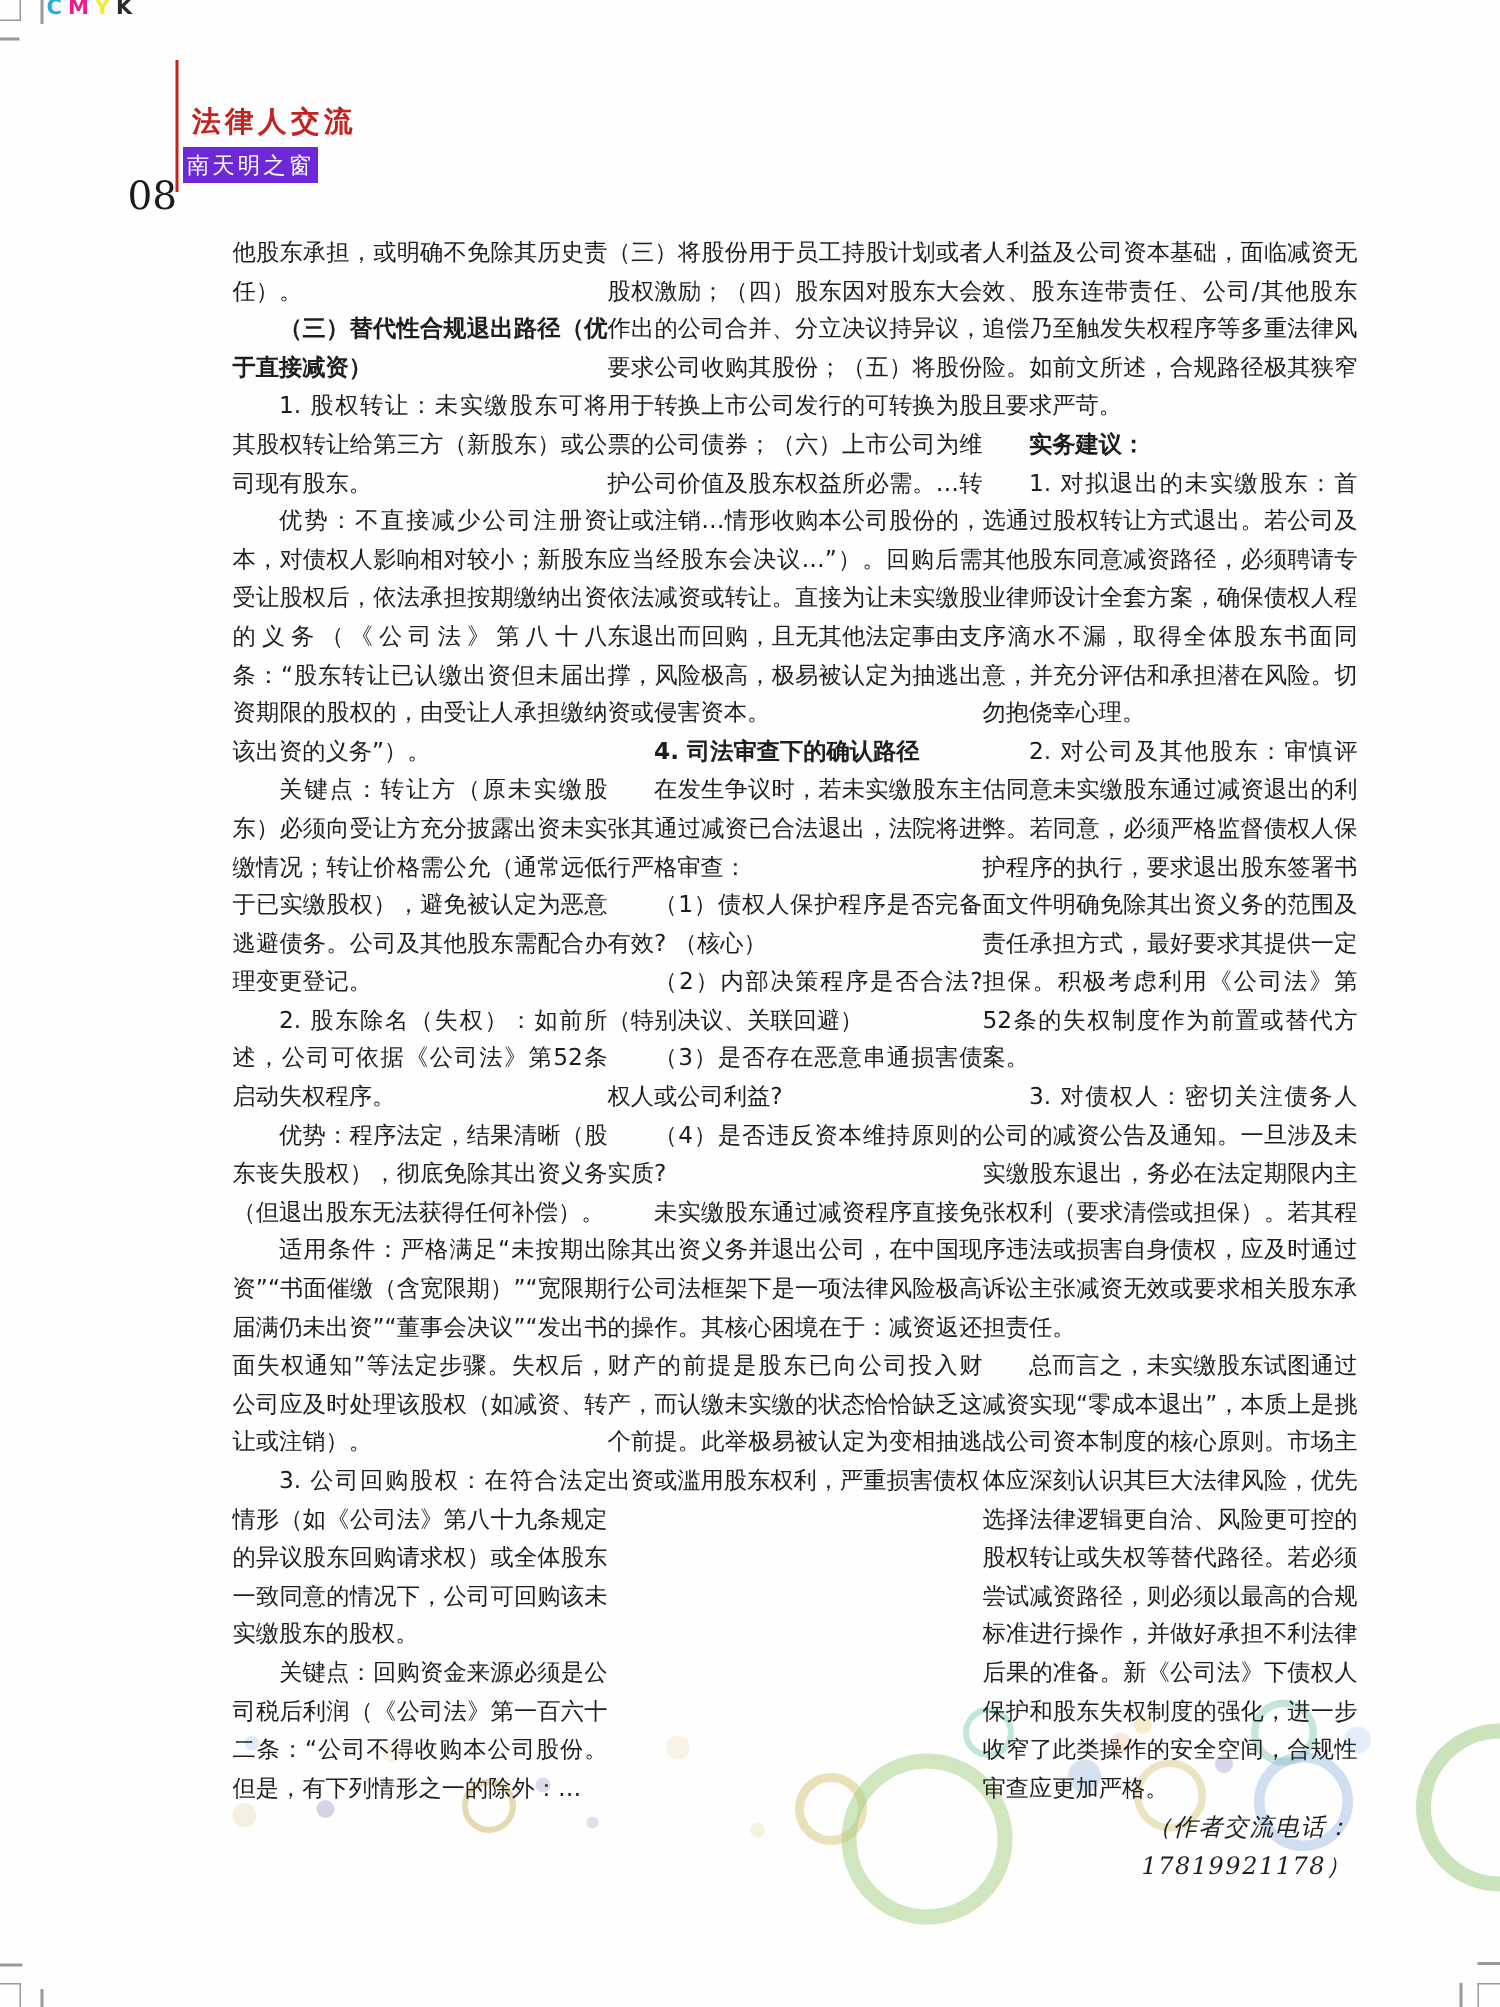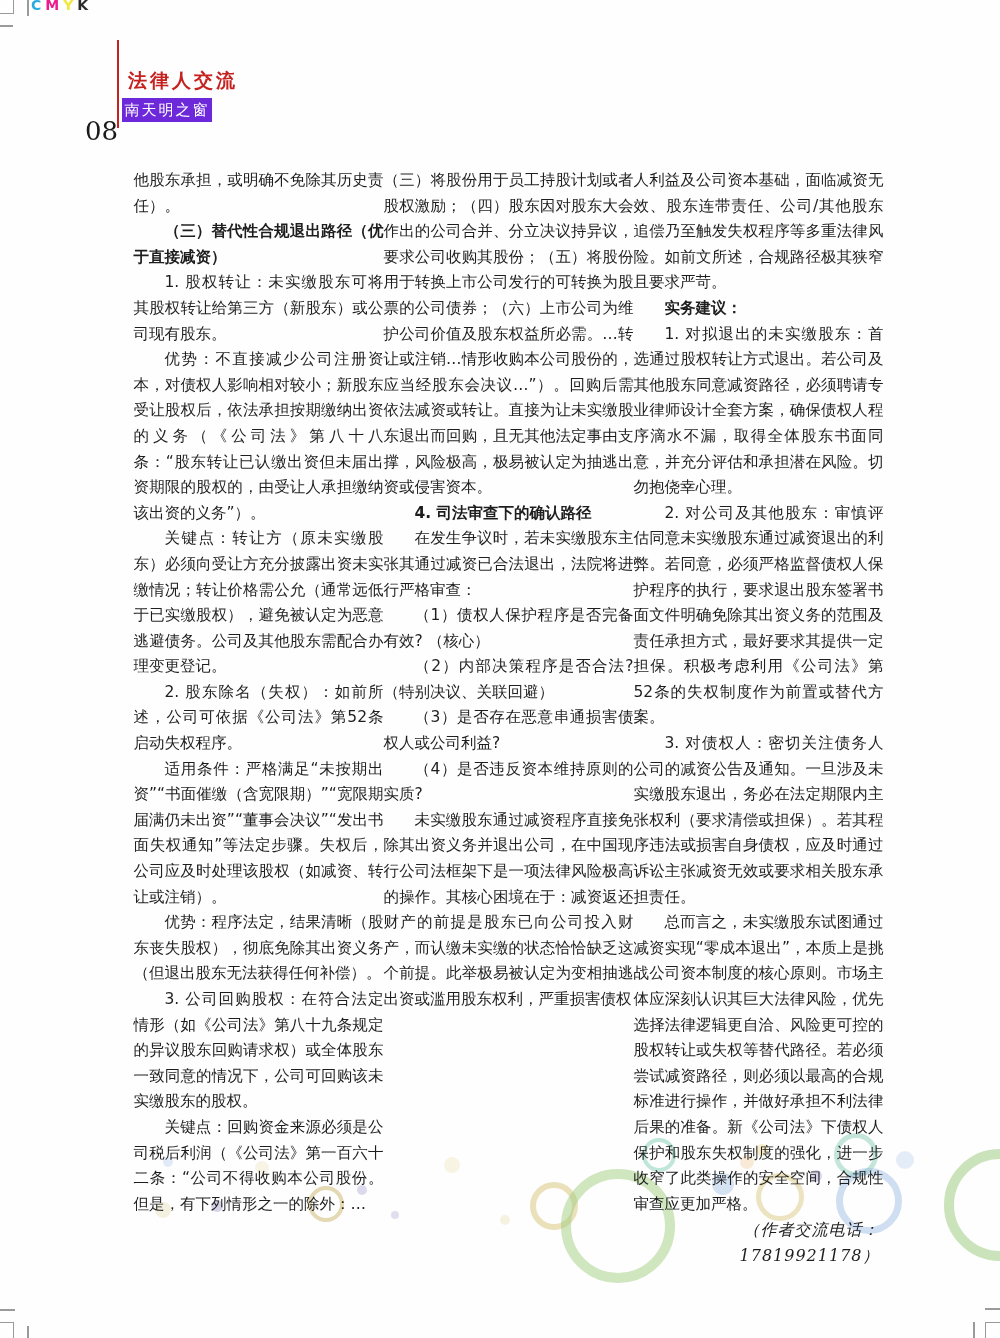--- a/index.html
+++ b/index.html
@@ -23,22 +23,22 @@
   .page-number{position:absolute;left:85px;top:92px;font-size:26px;
     font-family:"DejaVu Serif",serif;color:#1a1a1a;margin-top:24px;}
   .red-rule{position:absolute;left:117px;top:40px;width:2px;height:88px;background:#c5211f;}
   .section-title{position:absolute;left:128px;top:68px;font-size:19px;font-weight:bold;
     color:#c5211f;letter-spacing:3px;}
   .section-badge{position:absolute;left:122px;top:98px;width:90px;height:24px;
     background:#6d28d9;color:#ffffff;font-size:15px;letter-spacing:2px;
     display:flex;align-items:center;justify-content:center;
     font-family:"DejaVu Serif",serif;}
   
-  .columns{position:absolute;left:112px;top:168px;width:793px;
-    display:flex;justify-content:center;z-index:2;}
+  .columns{position:absolute;left:112px;top:156px;width:793px;
+    display:flex;justify-content:flex-end;z-index:2;}
   .col{width:250px;}
   .para{margin:0;font-size:15.5px;line-height:25.6px;text-align:justify;
     text-indent:2em;color:#1e1e1e;}
   .para.noindent{text-indent:0;}
   .para.heading{font-weight:bold;}
   .para b{font-weight:normal;}
   .para.author{text-indent:0;text-align:right;font-family:"DejaVu Serif",serif;
     font-style:italic;padding-right:4px;font-size:16px;letter-spacing:1px;}
   
   .circles{position:absolute;left:0;top:0;width:100%;height:100%;z-index:1;}
@@ -92,22 +92,22 @@
   </div>
 
   <div class="columns">
     <div class="col">
         <p class="para noindent">他股东承担，或明确不免除其历史责任）。</p>
         <p class="para heading">（三）替代性合规退出路径（优于直接减资）</p>
         <p class="para"><b>1. 股权转让：</b>未实缴股东可将其股权转让给第三方（新股东）或公司现有股东。</p>
         <p class="para"><b>优势：</b>不直接减少公司注册资本，对债权人影响相对较小；新股东受让股权后，依法承担按期缴纳出资的义务（《公司法》第八十八条：“股东转让已认缴出资但未届出资期限的股权的，由受让人承担缴纳该出资的义务”）。</p>
         <p class="para"><b>关键点：</b>转让方（原未实缴股东）必须向受让方充分披露出资未实缴情况；转让价格需公允（通常远低于已实缴股权），避免被认定为恶意逃避债务。公司及其他股东需配合办理变更登记。</p>
         <p class="para"><b>2. 股东除名（失权）：</b>如前所述，公司可依据《公司法》第52条启动失权程序。</p>
+        <p class="para"><b>优势：</b>程序法定，结果清晰（股东丧失股权），彻底免除其出资义务（但退出股东无法获得任何补偿）。</p>
         <p class="para"><b>适用条件：</b>严格满足“未按期出资”“书面催缴（含宽限期）”“宽限期届满仍未出资”“董事会决议”“发出书面失权通知”等法定步骤。失权后，公司应及时处理该股权（如减资、转让或注销）。</p>
-        <p class="para"><b>优势：</b>程序法定，结果清晰（股东丧失股权），彻底免除其出资义务（但退出股东无法获得任何补偿）。</p>
         <p class="para"><b>3. 公司回购股权：</b>在符合法定情形（如《公司法》第八十九条规定的异议股东回购请求权）或全体股东一致同意的情况下，公司可回购该未实缴股东的股权。</p>
         <p class="para"><b>关键点：</b>回购资金来源必须是公司税后利润（《公司法》第一百六十二条：“公司不得收购本公司股份。但是，有下列情形之一的除外：…</p>
       </div>
     <div class="col">
         <p class="para noindent">（三）将股份用于员工持股计划或者股权激励；（四）股东因对股东大会作出的公司合并、分立决议持异议，要求公司收购其股份；（五）将股份用于转换上市公司发行的可转换为股票的公司债券；（六）上市公司为维护公司价值及股东权益所必需。…转让或注销…情形收购本公司股份的，应当经股东会决议…”）。回购后需依法减资或转让。直接为让未实缴股东退出而回购，且无其他法定事由支撑，风险极高，极易被认定为抽逃出资或侵害资本。</p>
         <p class="para heading">4. 司法审查下的确认路径</p>
         <p class="para">在发生争议时，若未实缴股东主张其通过减资已合法退出，法院将进行严格审查：</p>
         <p class="para">（1）债权人保护程序是否完备有效? （核心）</p>
         <p class="para">（2）内部决策程序是否合法? （特别决议、关联回避）</p>
         <p class="para">（3）是否存在恶意串通损害债权人或公司利益?</p>

